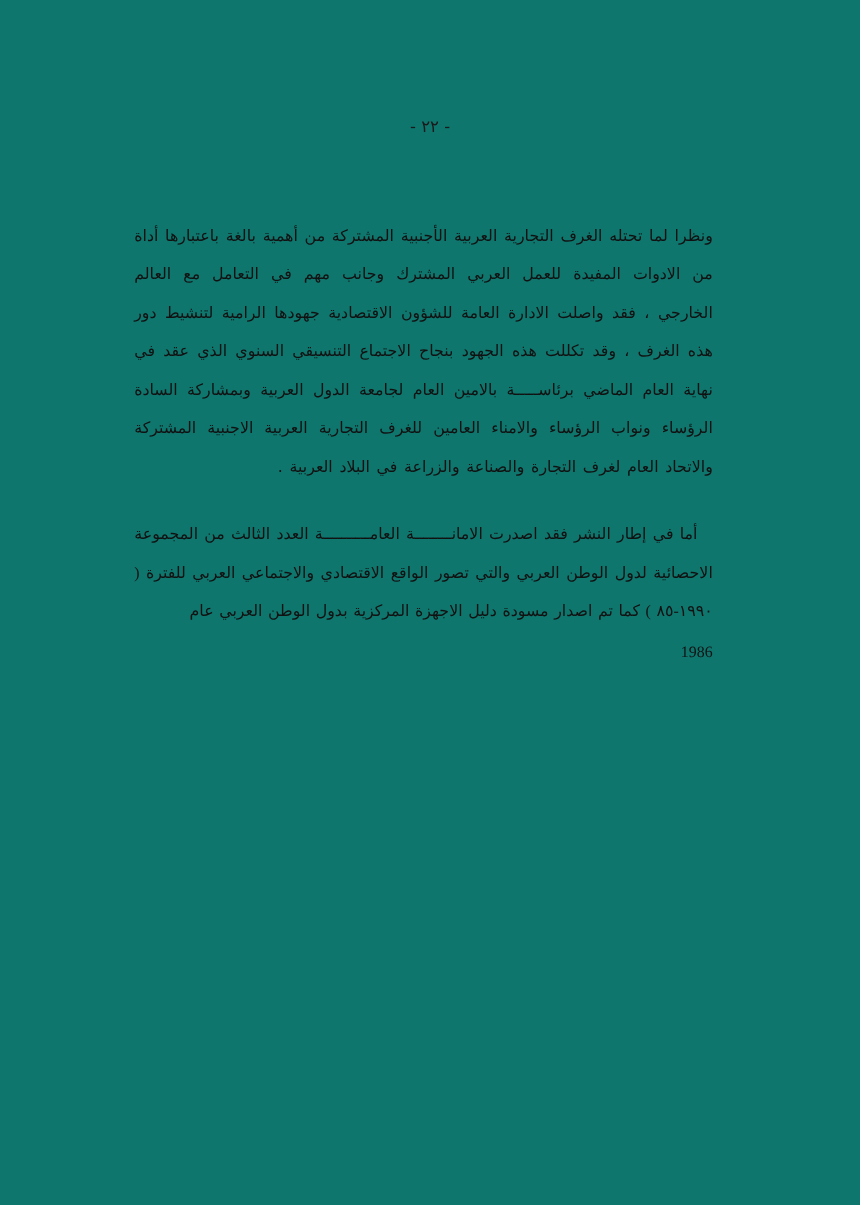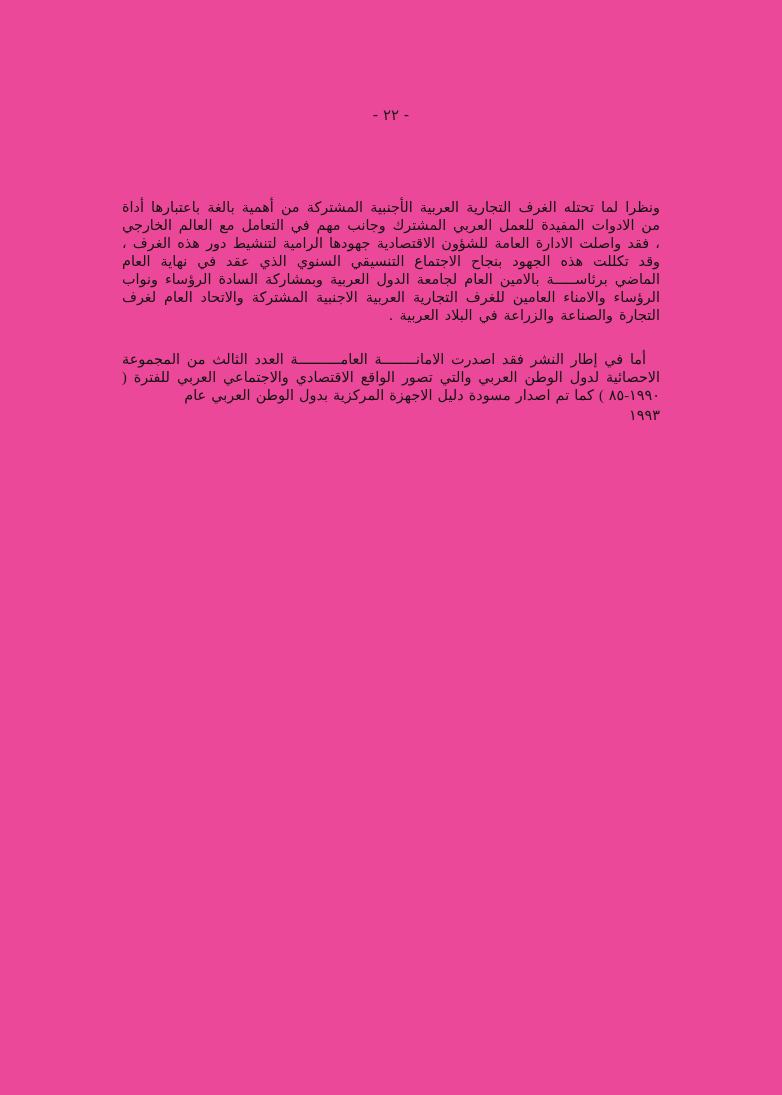--- a/index.html
+++ b/index.html
@@ -12,21 +12,21 @@
     height: 1095px;
     position: relative;
     font-family: "DejaVu Sans", sans-serif;
     color: #141414;
     overflow: hidden;
   }
 
   .page {
     position: absolute;
     inset: 0;
-    background: #ec4899;
+    background: #0f766e;
     padding-left: 15px;
   }
 
   .page-number {
     position: absolute;
     top: 106px;
     left: 0;
     right: 0;
     text-align: center;
     font-size: 15px;
@@ -39,23 +39,23 @@
     position: absolute;
     top: 198px;
     right: 122px;
     width: 538px;
     direction: rtl;
     text-align: justify;
     text-align-last: right;
   }
 
   .para {
-    margin: 0 0 26px 0;
+    margin: 0 12px 26px 0;
     font-size: 14.4px;
-    line-height: 18px;
+    line-height: 35px;
     letter-spacing: 0.1px;
     word-spacing: 1.5px;
     color: #111111;
   }
 
   .para.tight {
     margin-bottom: 24px;
   }
 
   .para .indent {
@@ -81,18 +81,18 @@
 
   <div class="content">
 
     <p class="para para-1">
       <span>ونظرا لما تحتله الغرف التجارية العربية الأجنبية المشتركة من أهمية بالغة باعتبارها أداة من الادوات المفيدة للعمل العربي المشترك وجانب مهم في التعامل مع العالم الخارجي ، فقد واصلت الادارة العامة للشؤون الاقتصادية جهودها الرامية لتنشيط دور هذه الغرف ، وقد تكللت هذه الجهود بنجاح الاجتماع التنسيقي السنوي الذي عقد في نهاية العام الماضي برئاســـــة بالامين العام لجامعة الدول العربية وبمشاركة السادة الرؤساء ونواب الرؤساء والامناء العامين للغرف التجارية العربية الاجنبية المشتركة والاتحاد العام لغرف التجارة والصناعة والزراعة في البلاد العربية .</span>
     </p>
 
 
     <p class="para para-3 tight">
       <span class="indent"></span><span>أما في إطار النشر فقد اصدرت الامانــــــــة العامــــــــــة العدد الثالث من المجموعة الاحصائية لدول الوطن العربي والتي تصور الواقع الاقتصادي والاجتماعي العربي للفترة ( ١٩٩٠-٨٥ ) كما تم اصدار مسودة دليل الاجهزة المركزية بدول الوطن العربي عام</span>
-      <span class="year-line">١٩٩٣</span>
+      <span class="year-line">1986</span>
     </p>
 
 
   </div>
 </div>
 
 </body></html>

